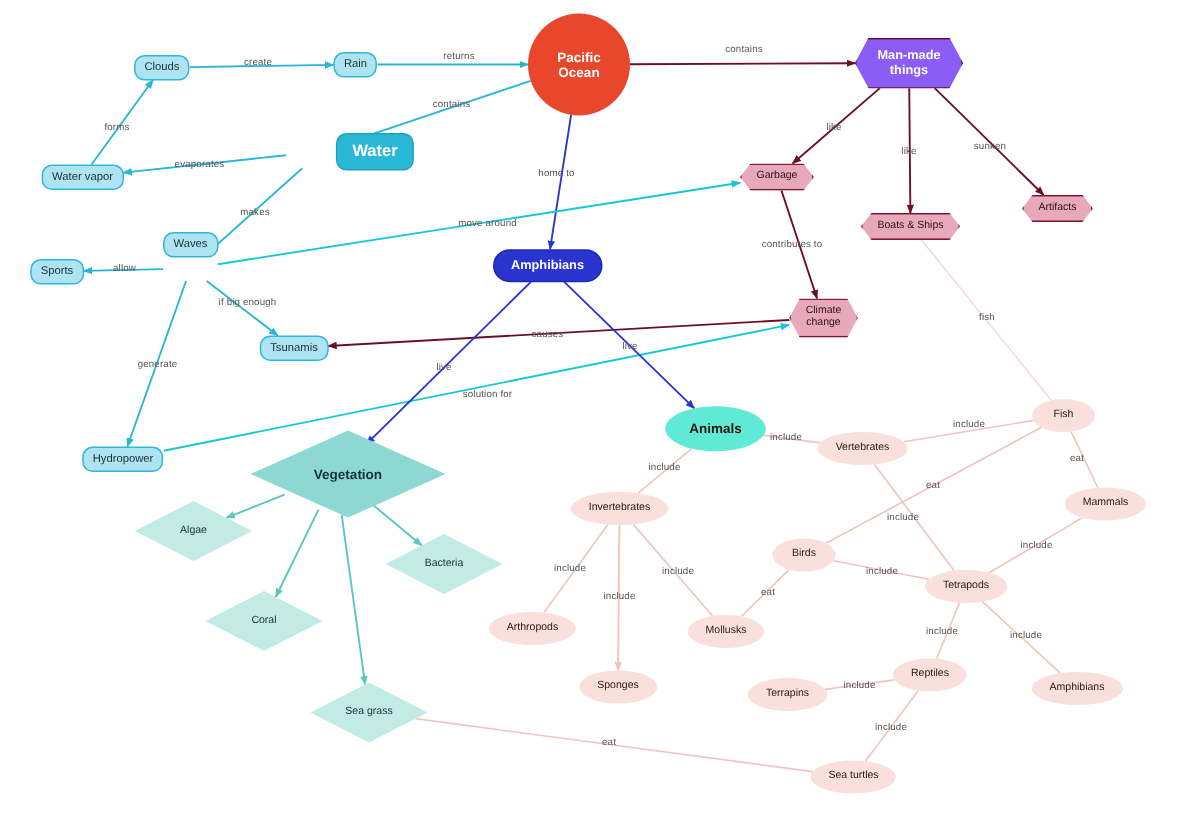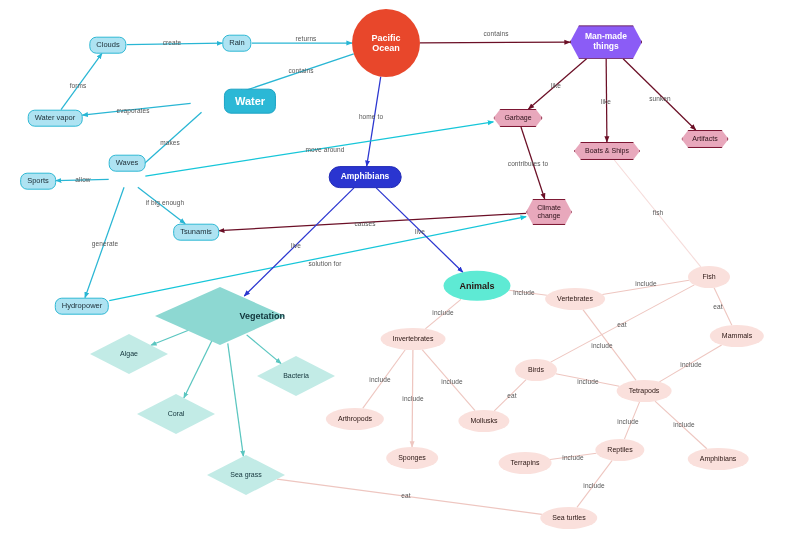--- a/index.html
+++ b/index.html
@@ -271,21 +271,21 @@
       <div class="node n-hex" style="left: 607px; top: 151px;">
         <span class="lbl">Boats &amp; Ships</span>
       </div>
       <div class="node n-hex" style="left: 705px; top: 139px;">
         <span class="lbl">Artifacts</span>
       </div>
       <div class="node n-hex" style="left: 549px; top: 212px;">
         <span class="lbl">Climate
 change</span>
       </div>
-      <div class="node n-diamond n-diamond-strong" style="left: 220px; top: 316px; justify-content: flex-end;">
+      <div class="node n-diamond n-diamond-strong" style="left: 232px; top: 316px;">
         <div class="shape"></div>
         <span class="lbl">Vegetation</span>
       </div>
       <div class="node n-diamond" style="left: 129px; top: 354px;">
         <div class="shape"></div>
         <span class="lbl">Algae</span>
       </div>
       <div class="node n-diamond" style="left: 296px; top: 376px;">
         <div class="shape"></div>
         <span class="lbl">Bacteria</span>

